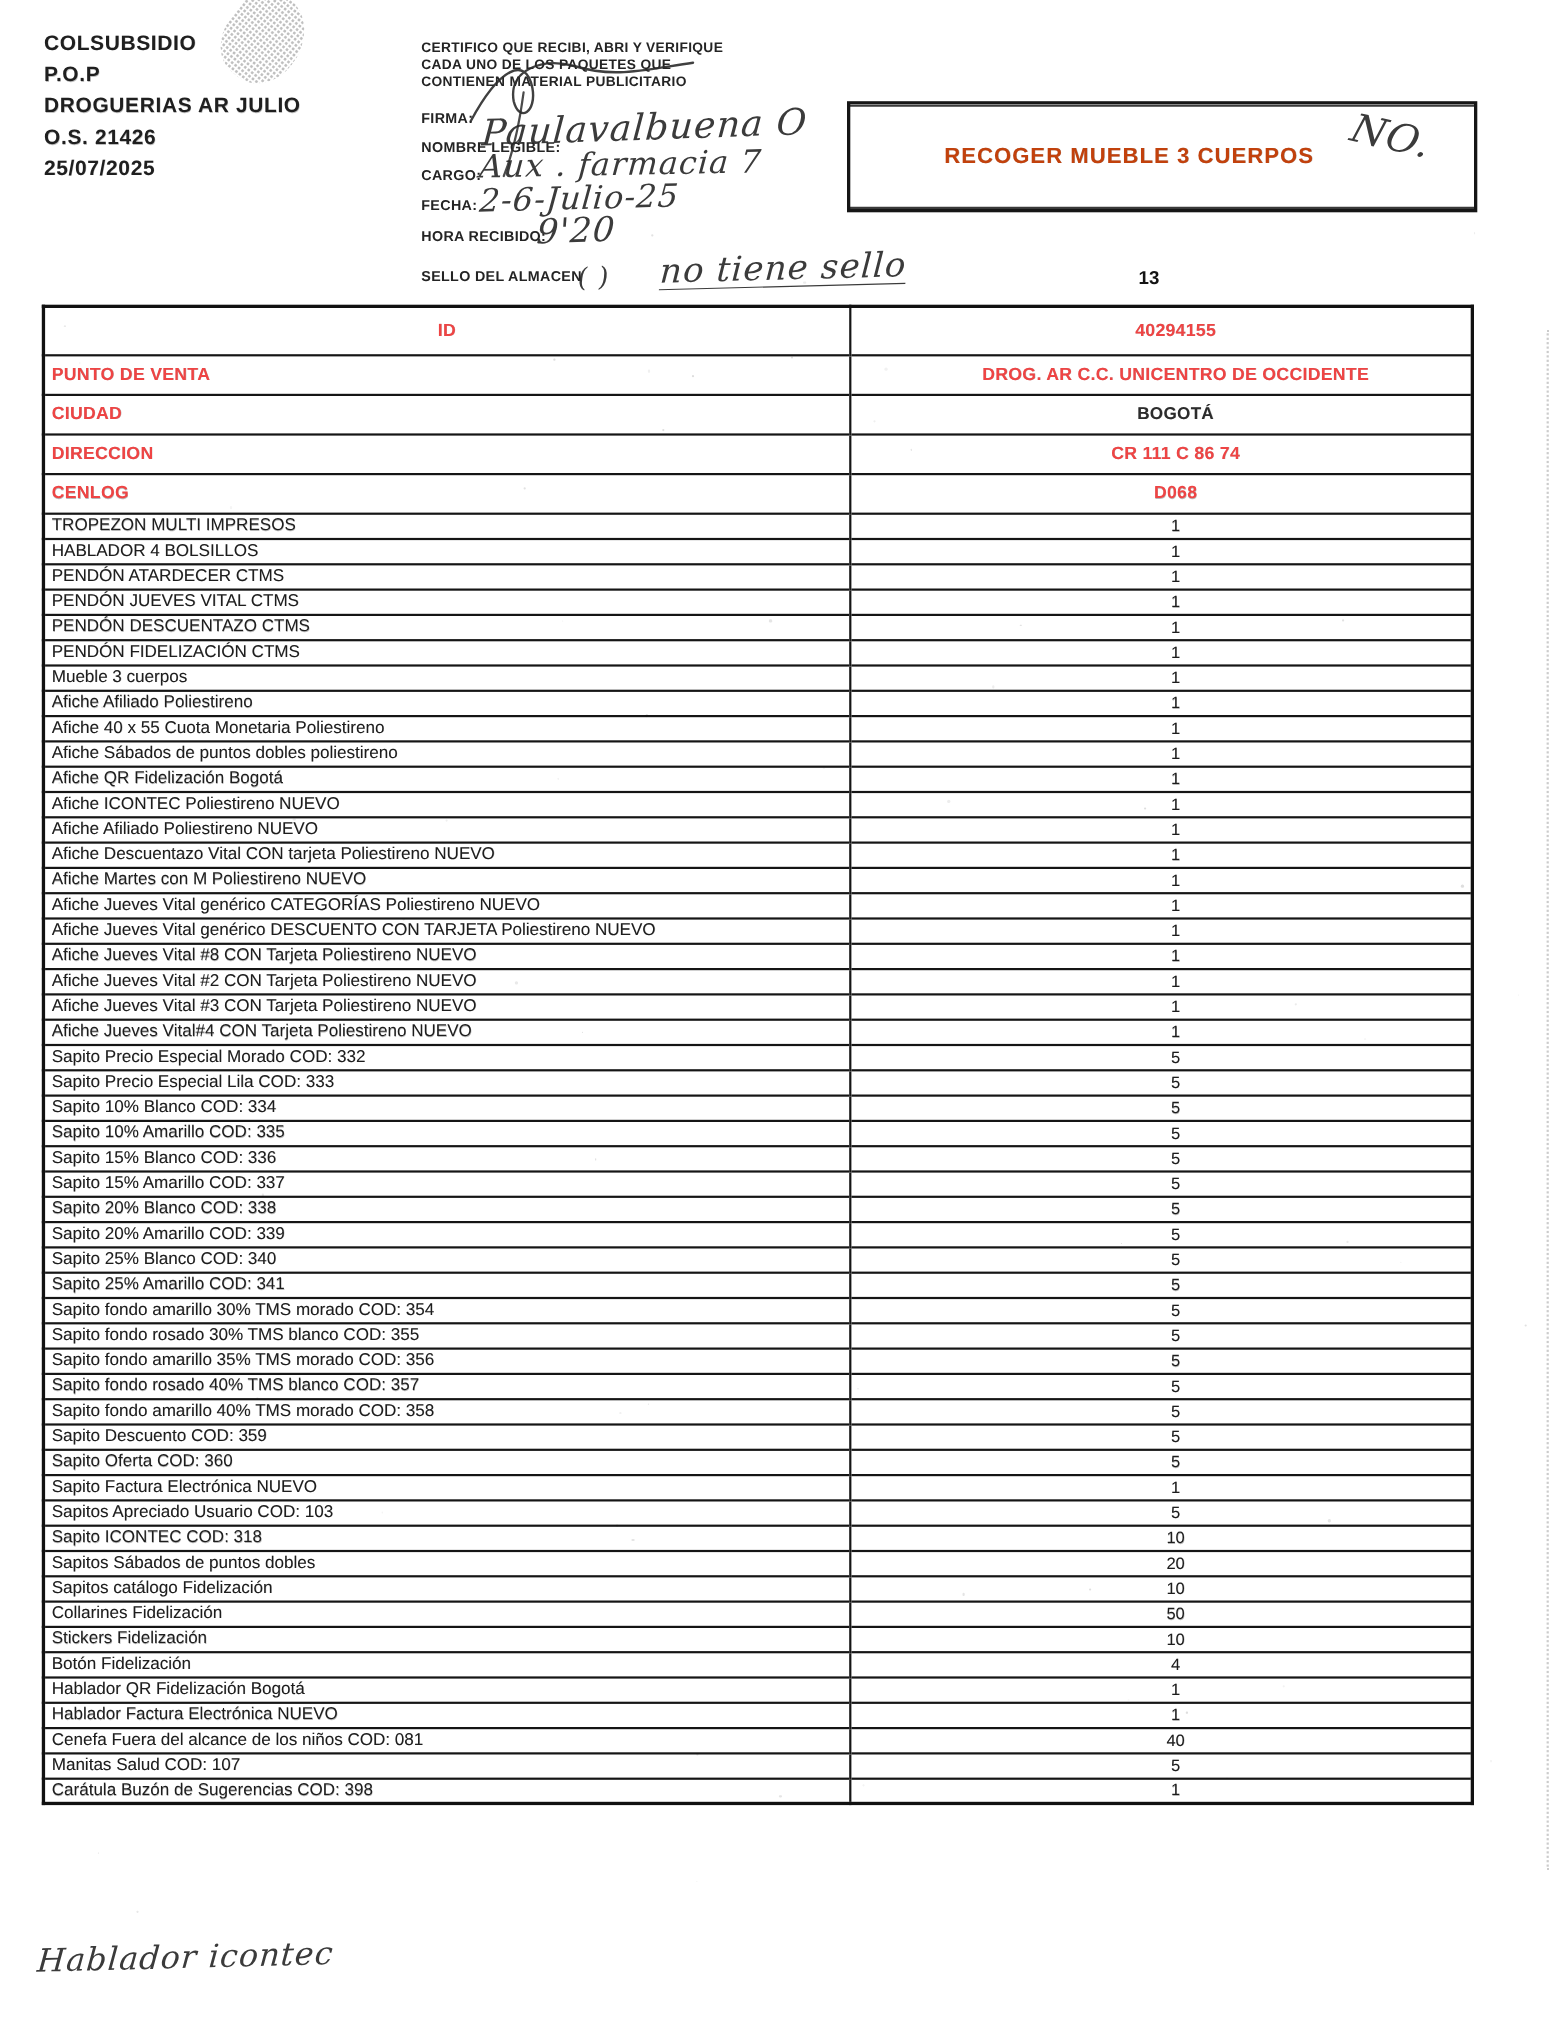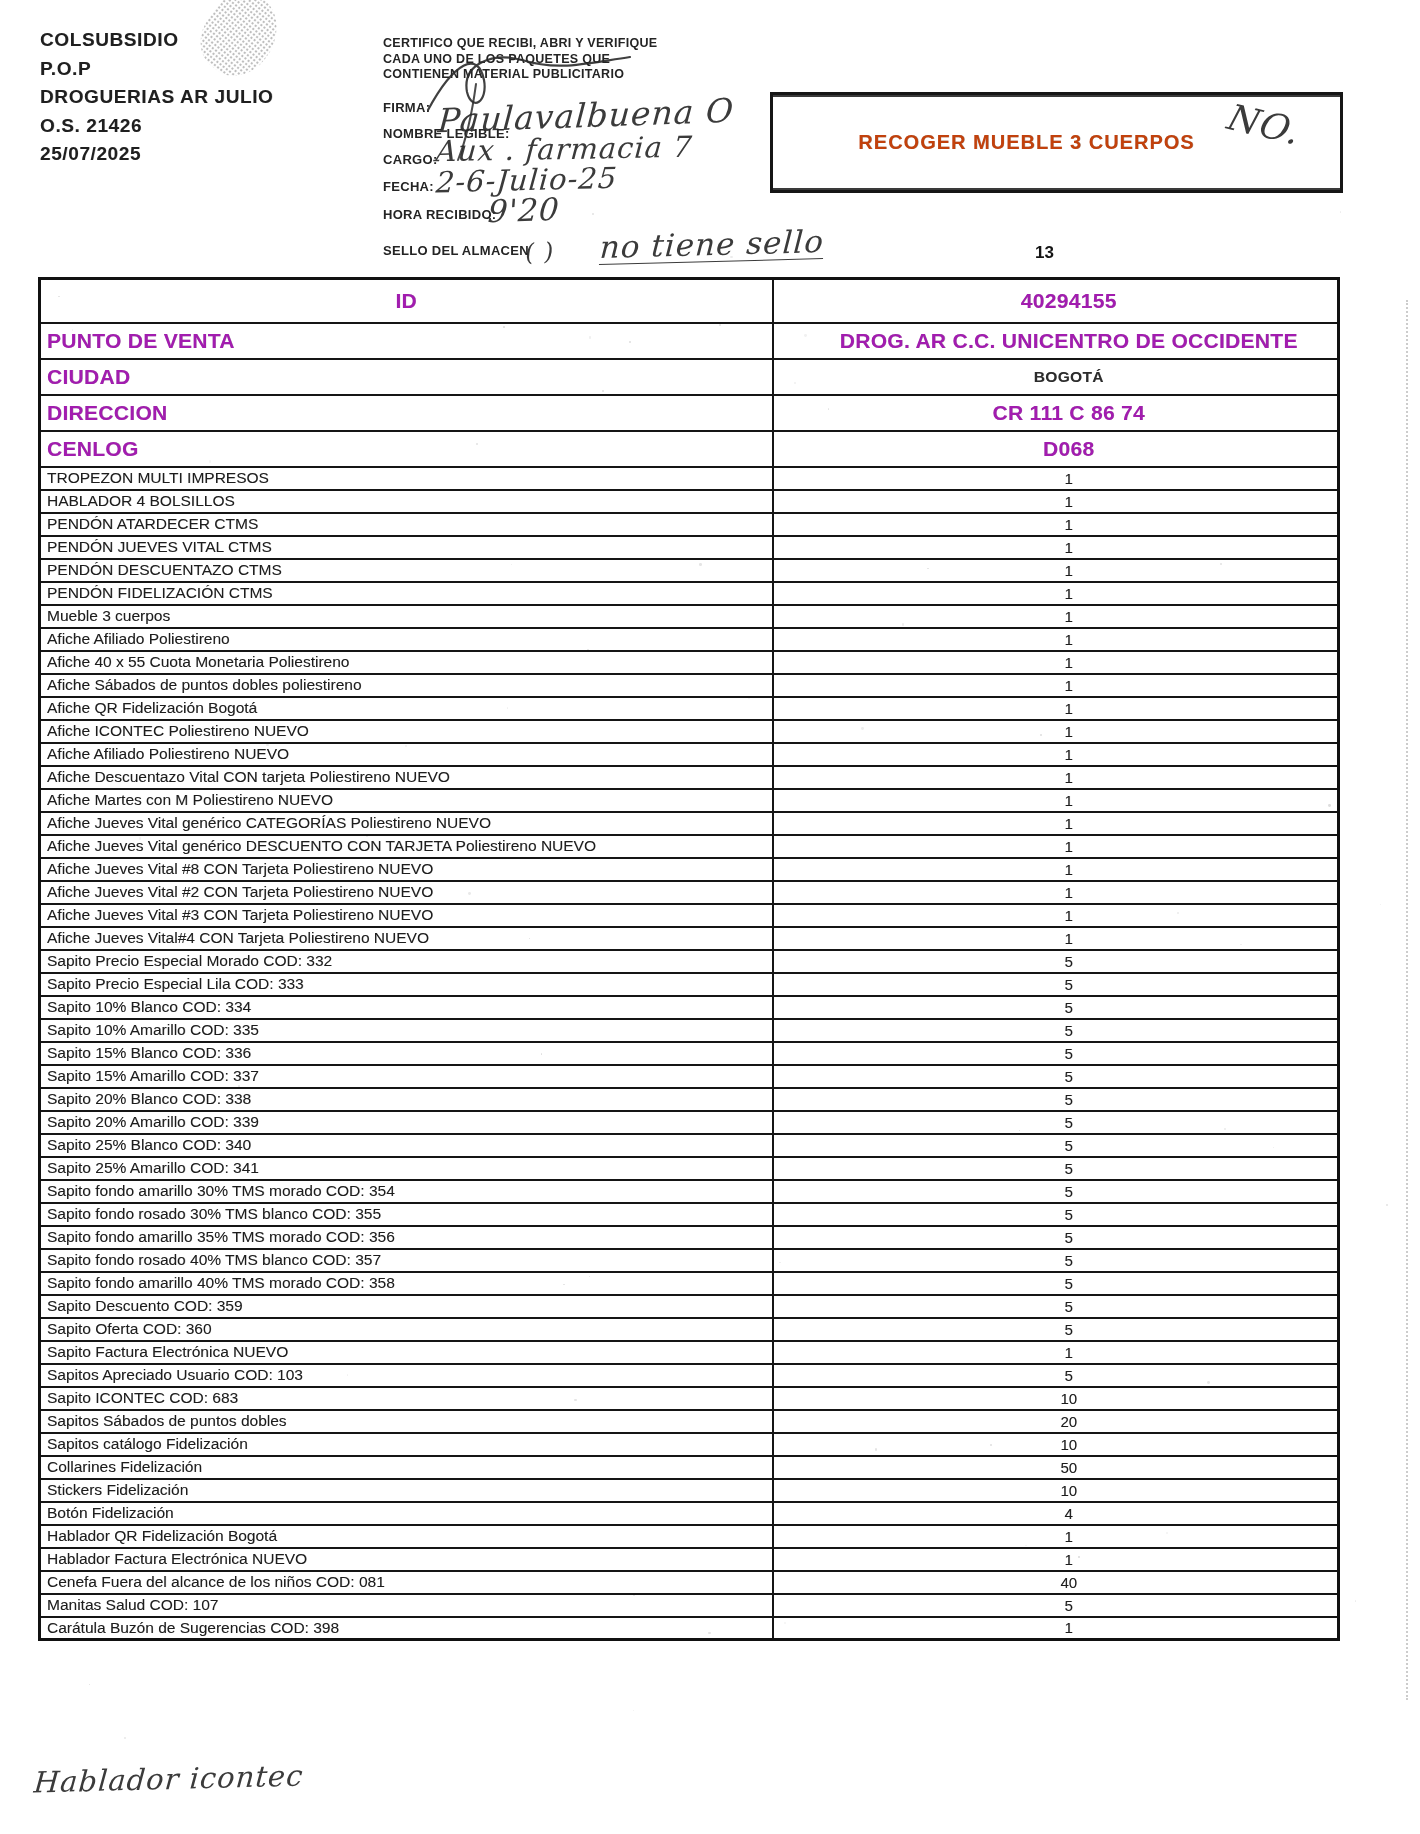--- a/index.html
+++ b/index.html
@@ -81,21 +81,21 @@
     border:3px solid #111;
   }
   table.main td{
     border-top:2.5px solid #151515;
     padding:0 6px;overflow:hidden;white-space:nowrap;
     text-shadow:.3px .3px 0 rgba(0,0,0,.28);
   }
   table.main td.qtycell{border-left:2px solid #151515;text-align:center;padding-left:33px;}
   #info-body tr{height:36px;}
   #info-body tr:first-child{height:44px;}
-  #info-body td{font-size:21px;font-weight:bold;letter-spacing:.3px;color:#a21caf;}
+  #info-body td{font-size:16px;font-weight:bold;letter-spacing:.3px;color:#ef4444;}
   #info-body tr:first-child td:first-child{text-align:center;}
   #info-body tr:nth-child(3) td.qtycell{font-weight:600;font-size:15.5px;color:#2c2c2c;}
   #items-body tr{height:23px;}
   #items-body td{font-size:15.5px;font-weight:normal;color:#1d1d1d;}
   #items-body td.qtycell{font-size:15px;}
   
   .margin-dots{
     position:absolute;left:1406px;top:300px;height:1400px;width:0;
     border-left:2px dotted #9a9a9a;opacity:.5;
   }
@@ -333,21 +333,21 @@
         </tr>
         <tr>
           <td>Sapito Factura Electrónica NUEVO</td>
           <td class="qtycell">1</td>
         </tr>
         <tr>
           <td>Sapitos Apreciado Usuario COD: 103</td>
           <td class="qtycell">5</td>
         </tr>
         <tr>
-          <td>Sapito ICONTEC COD: 683</td>
+          <td>Sapito ICONTEC COD: 318</td>
           <td class="qtycell">10</td>
         </tr>
         <tr>
           <td>Sapitos Sábados de puntos dobles</td>
           <td class="qtycell">20</td>
         </tr>
         <tr>
           <td>Sapitos catálogo Fidelización</td>
           <td class="qtycell">10</td>
         </tr>

